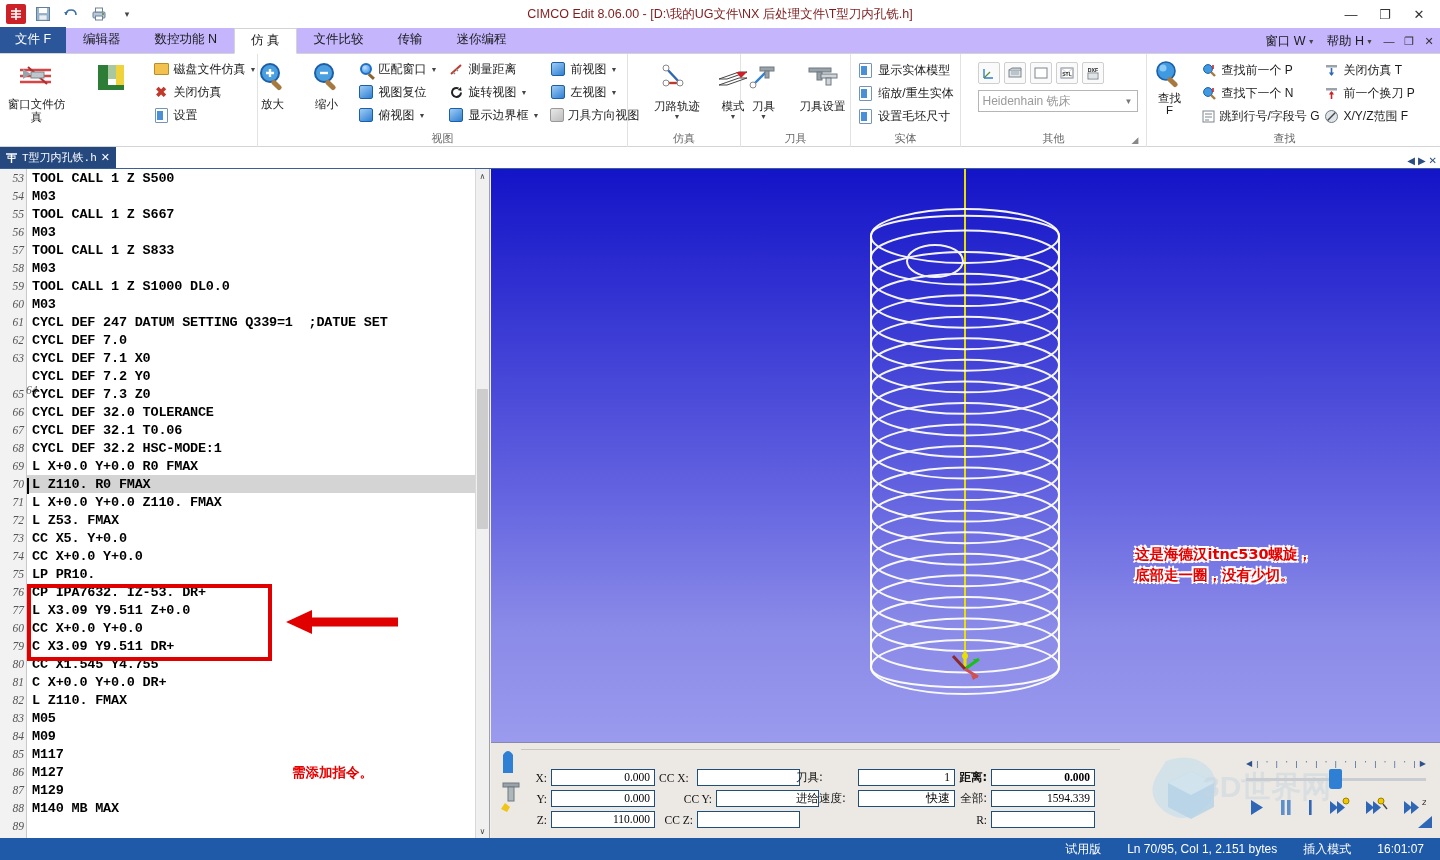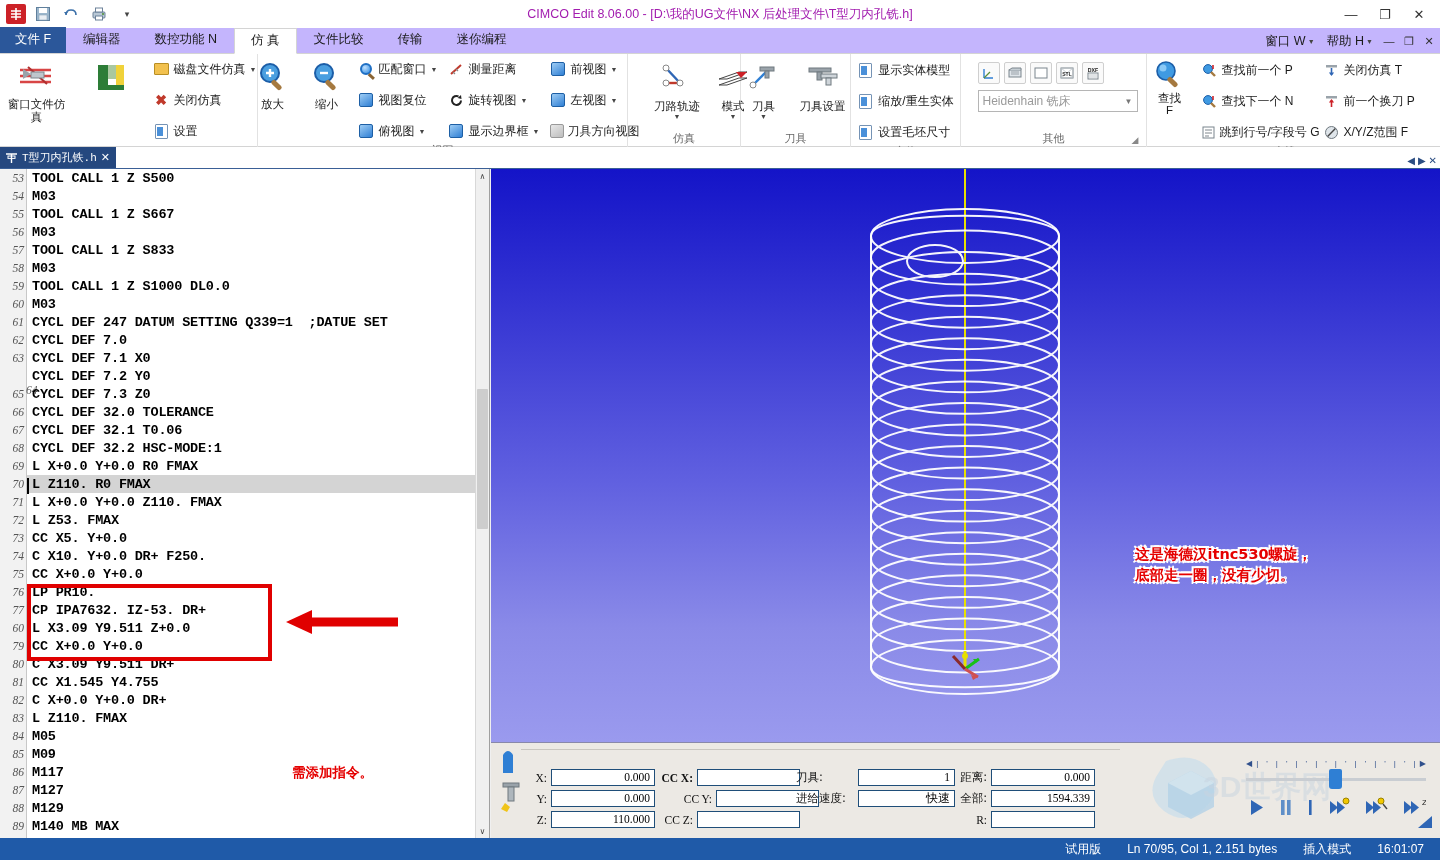--- a/index.html
+++ b/index.html
@@ -27,21 +27,21 @@
     width:22px; height:22px; display:flex; align-items:center; justify-content:center;
     font-size:13px; color:#444;
   }
   .applogo {
     width:20px; height:20px; background:#cc2127; border-radius:2px;
     display:flex; align-items:center; justify-content:center;
     color:#fff; font-size:11px; font-weight:bold;
   }
   .title-text {
     position:absolute; left:0; right:0; text-align:center;
-    font-size:12.5px; color:#a21caf; pointer-events:none;
+    font-size:12.5px; color:#7f1d1d; pointer-events:none;
   }
   .winbtns {
     position:absolute; right:4px; top:0; height:28px;
     display:flex; align-items:center; gap:0px;
   }
   .winbtn {
     width:34px; height:26px; display:flex; align-items:center; justify-content:center;
     font-size:13px; color:#333;
   }
 
@@ -95,21 +95,21 @@
     position:absolute; right:2px; bottom:2px; width:10px; height:10px;
     font-size:9px; color:#888; line-height:10px;
   }
   .bigbtn {
     width:auto; min-width:52px; padding:2px 5px;
     display:flex; flex-direction:column; align-items:center; justify-content:flex-start;
     font-size:11.5px; color:#1b1b1b; text-align:center;
   }
   .bigbtn .glyph { height:40px; display:flex; align-items:center; justify-content:center;}
   .bigbtn .lbl { line-height:13px; }
-  .smallcol { display:flex; flex-direction:column; justify-content:flex-start; gap:9px; padding-top:2px;}
+  .smallcol { display:flex; flex-direction:column; justify-content:flex-start; gap:1px; padding-top:2px;}
   .smallbtn {
     display:flex; align-items:center; gap:4px;
     font-size:12px; color:#1b1b1b; padding:1px 3px; height:22px;
     white-space:nowrap;
   }
   .smallbtn .ico { width:17px; height:17px; display:flex; align-items:center; justify-content:center;}
 
   
   .cube {
     width:14px;height:14px;
@@ -811,23 +811,20 @@
         <div class="crow">
           <span class="code">L X+0.0 Y+0.0 Z110. FMAX</span>
         </div>
         <div class="crow">
           <span class="code">L Z53. FMAX</span>
         </div>
         <div class="crow">
           <span class="code">CC X5. Y+0.0</span>
         </div>
         <div class="crow">
-          <span class="code">C X10. Y+0.0 DR+ F250.</span>
-        </div>
-        <div class="crow">
           <span class="code">CC X+0.0 Y+0.0</span>
         </div>
         <div class="crow">
           <span class="code">LP PR10.</span>
         </div>
         <div class="crow">
           <span class="code">CP IPA7632. IZ-53. DR+</span>
         </div>
         <div class="crow">
           <span class="code">L X3.09 Y9.511 Z+0.0</span>
@@ -960,21 +957,21 @@
         <span class="fld" style="width:104px;">0.000</span>
       </div>
       <div style="display:flex;align-items:center;gap:4px;height:21px;">
         <span class="fld-lbl" style="width:16px;text-align:right;">Z:</span>
         <span class="fld" style="width:104px;">110.000</span>
       </div>
     </div>
 
     <div style="position:absolute;left:168px;top:24px;">
       <div style="display:flex;align-items:center;gap:4px;height:21px;">
-        <span class="fld-lbl" style="width:34px;text-align:right;font-weight:bold;">CC X:</span>
+        <span class="fld-lbl" style="width:34px;text-align:left;">CC X:</span>
         <span class="fld" style="width:103px;"></span>
       </div>
       <div style="display:flex;align-items:center;gap:4px;height:21px;margin-left:19px;">
         <span class="fld-lbl" style="width:34px;text-align:right;">CC Y:</span>
         <span class="fld" style="width:103px;"></span>
       </div>
       <div style="display:flex;align-items:center;gap:4px;height:21px;">
         <span class="fld-lbl" style="width:34px;text-align:right;">CC Z:</span>
         <span class="fld" style="width:103px;"></span>
       </div>
@@ -985,21 +982,21 @@
         <span class="fld-lbl cn" style="width:58px;text-align:left;font-family:'DejaVu Sans',sans-serif;">刀具:</span>
         <span class="fld" style="width:97px;">1</span>
       </div>
       <div style="display:flex;align-items:center;gap:4px;height:21px;">
         <span class="fld-lbl cn" style="width:58px;text-align:left;font-family:'DejaVu Sans',sans-serif;">进给速度:</span>
         <span class="fld cn" style="width:97px;">快速</span>
       </div>
     </div>
 
     <div style="position:absolute;left:462px;top:24px;">
-      <div style="display:flex;align-items:center;gap:4px;height:21px;">
+      <div style="display:flex;align-items:center;gap:4px;height:21px;font-weight:bold;">
         <span class="fld-lbl cn" style="width:34px;text-align:right;font-family:'DejaVu Sans',sans-serif;">距离:</span>
         <span class="fld" style="width:104px;">0.000</span>
       </div>
       <div style="display:flex;align-items:center;gap:4px;height:21px;">
         <span class="fld-lbl cn" style="width:34px;text-align:right;font-family:'DejaVu Sans',sans-serif;">全部:</span>
         <span class="fld" style="width:104px;">1594.339</span>
       </div>
       <div style="display:flex;align-items:center;gap:4px;height:21px;">
         <span class="fld-lbl" style="width:34px;text-align:right;">R:</span>
         <span class="fld" style="width:104px;"></span>

